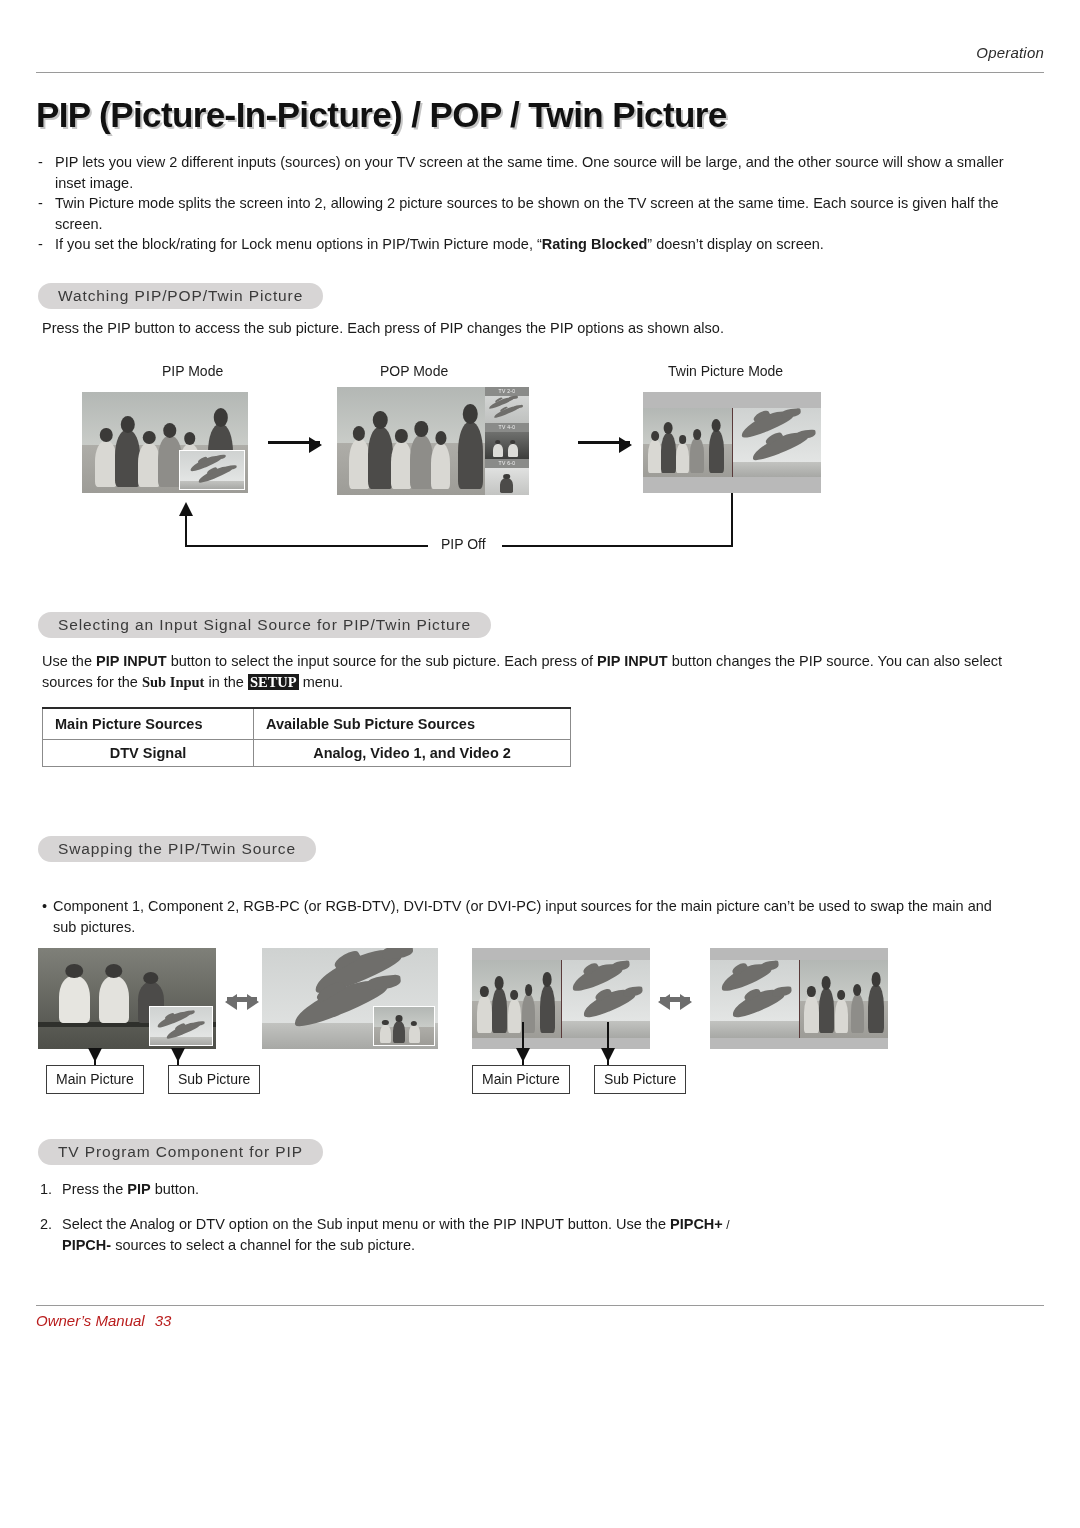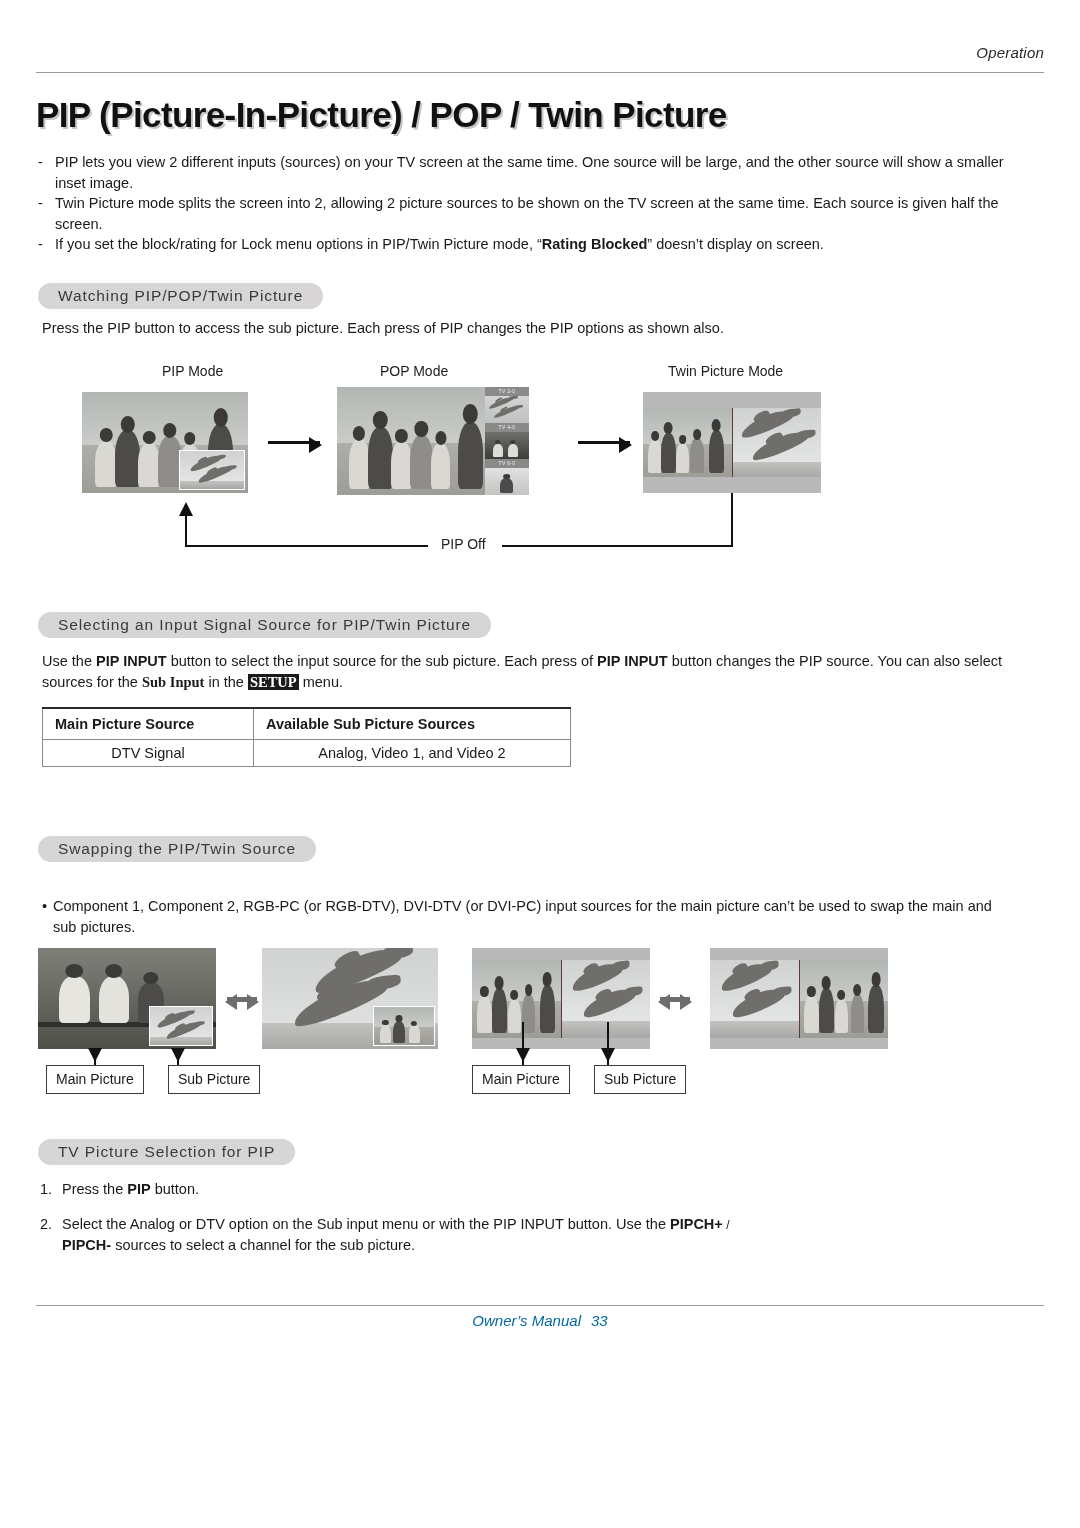--- a/index.html
+++ b/index.html
@@ -237,21 +237,21 @@
   
   .tbl {
     position: absolute;
     border-collapse: collapse;
     font-size: 14.5px;
   }
   .tbl td, .tbl th {
     border: 1px solid #8b8b8b;
     padding: 5px 10px;
     text-align: center;
-    font-weight: normal;
+    font-weight: bold;
     color: #1a1a1a;
   }
   .tbl th {
     font-weight: bold;
     text-align: left;
     padding: 7px 12px;
     border-top: 2px solid #2a2a2a;
     border-bottom: 1px solid #8b8b8b;
   }
   .tbl tr.last td { border-bottom: 2px solid #2a2a2a; }
@@ -291,24 +291,24 @@
   .foot-rule {
     position: absolute;
     left: 36px; top: 1305px;
     width: 1008px; height: 1px;
     background: #9a9a9a;
   }
   .foot {
     position: absolute;
     left: 36px; top: 1312px;
     width: 1008px;
-    text-align: center;
+    text-align: left;
     font-style: italic;
     font-size: 15px;
-    color: #0369a1;
+    color: #b91c1c;
   }
   .foot .pg { font-style: italic; margin-left: 10px; }
 </style>
 </head>
 <body>
 
 <div class="page">
 
   <div class="run-head">Operation</div>
   <div class="head-rule"></div>
@@ -424,21 +424,21 @@
   <div class="uparrow" style="left:179px; top:502px;"></div>
 
   <div class="pill" style="left:38px; top:612px;">Selecting an Input Signal Source for PIP/Twin Picture</div>
   <div class="para" style="left:42px; top:651px; width:960px;">
     <span>Use the </span><b>PIP INPUT</b><span> button to select the input source for the sub picture. Each press of </span><b>PIP INPUT</b><span> button changes the PIP source. You can also select sources for the </span><b style="font-family:'Liberation Serif',serif;">Sub Input</b><span> in the </span><b style="font-family:'Liberation Serif',serif; background:#1a1a1a; color:#fff; padding:0 2px;">SETUP</b><span> menu.</span>
   </div>
 
   <table class="tbl" style="left:42px; top:707px;">
     <thead>
       <tr>
-        <th class="c1">Main Picture Source</th>
+        <th class="c1">Main Picture Sources</th>
         <th class="c2">Available Sub Picture Sources</th>
       </tr>
     </thead>
     <tbody>
       <tr>
         <td>DTV Signal</td>
         <td>Analog, Video 1, and Video 2</td>
       </tr>
     </tbody>
   </table>
@@ -520,21 +520,21 @@
     </div>
     <div style="position:absolute; left:50%; top:12px; width:1px; height:78px; background:#5a3a3a;"></div>
   </div>
   <div class="vline" style="left:522px; top:1022px; height:48px;"></div>
   <div class="downarrow" style="left:516px; top:1048px;"></div>
   <div class="vline" style="left:607px; top:1022px; height:48px;"></div>
   <div class="downarrow" style="left:601px; top:1048px;"></div>
   <div class="boxlabel" style="left:472px; top:1065px;">Main Picture</div>
   <div class="boxlabel" style="left:594px; top:1065px;">Sub Picture</div>
 
-  <div class="pill" style="left:38px; top:1139px;">TV Picture Selection for PIP</div>
+  <div class="pill" style="left:38px; top:1139px;">TV Program Component for PIP</div>
   <div class="steps" style="left:40px; top:1179px; width:720px;">
     <div class="step">
       <span class="num">1.</span>
       <span>Press the </span><b>PIP</b><span> button.</span>
     </div>
     <div class="step">
       <span class="num">2.</span>
       <span>Select the Analog or DTV option on the Sub input menu or with the PIP INPUT button. Use the </span><b>PIPCH+</b><span style="font-size:12px;"> / </span><b>PIPCH-</b><span> sources to select a channel for the sub picture.</span>
     </div>
   </div>

